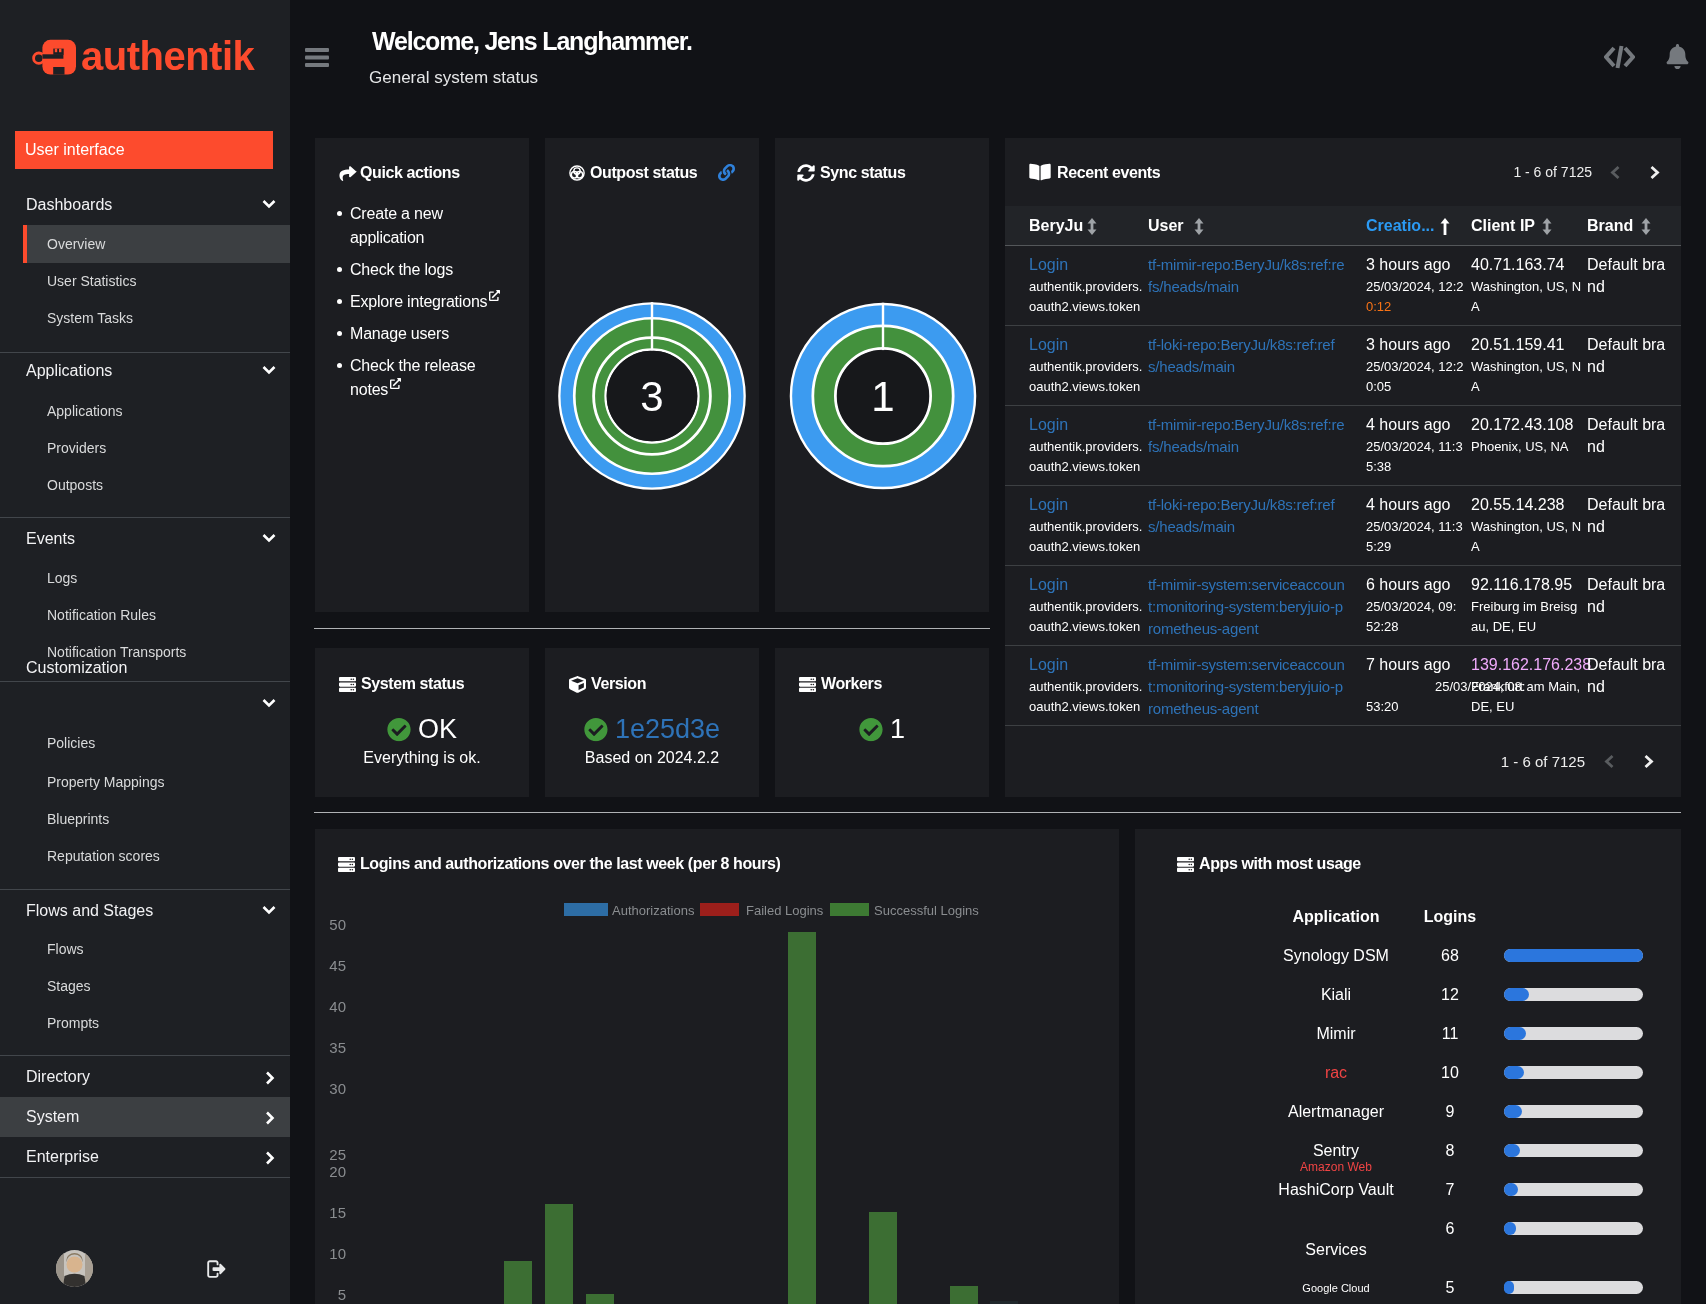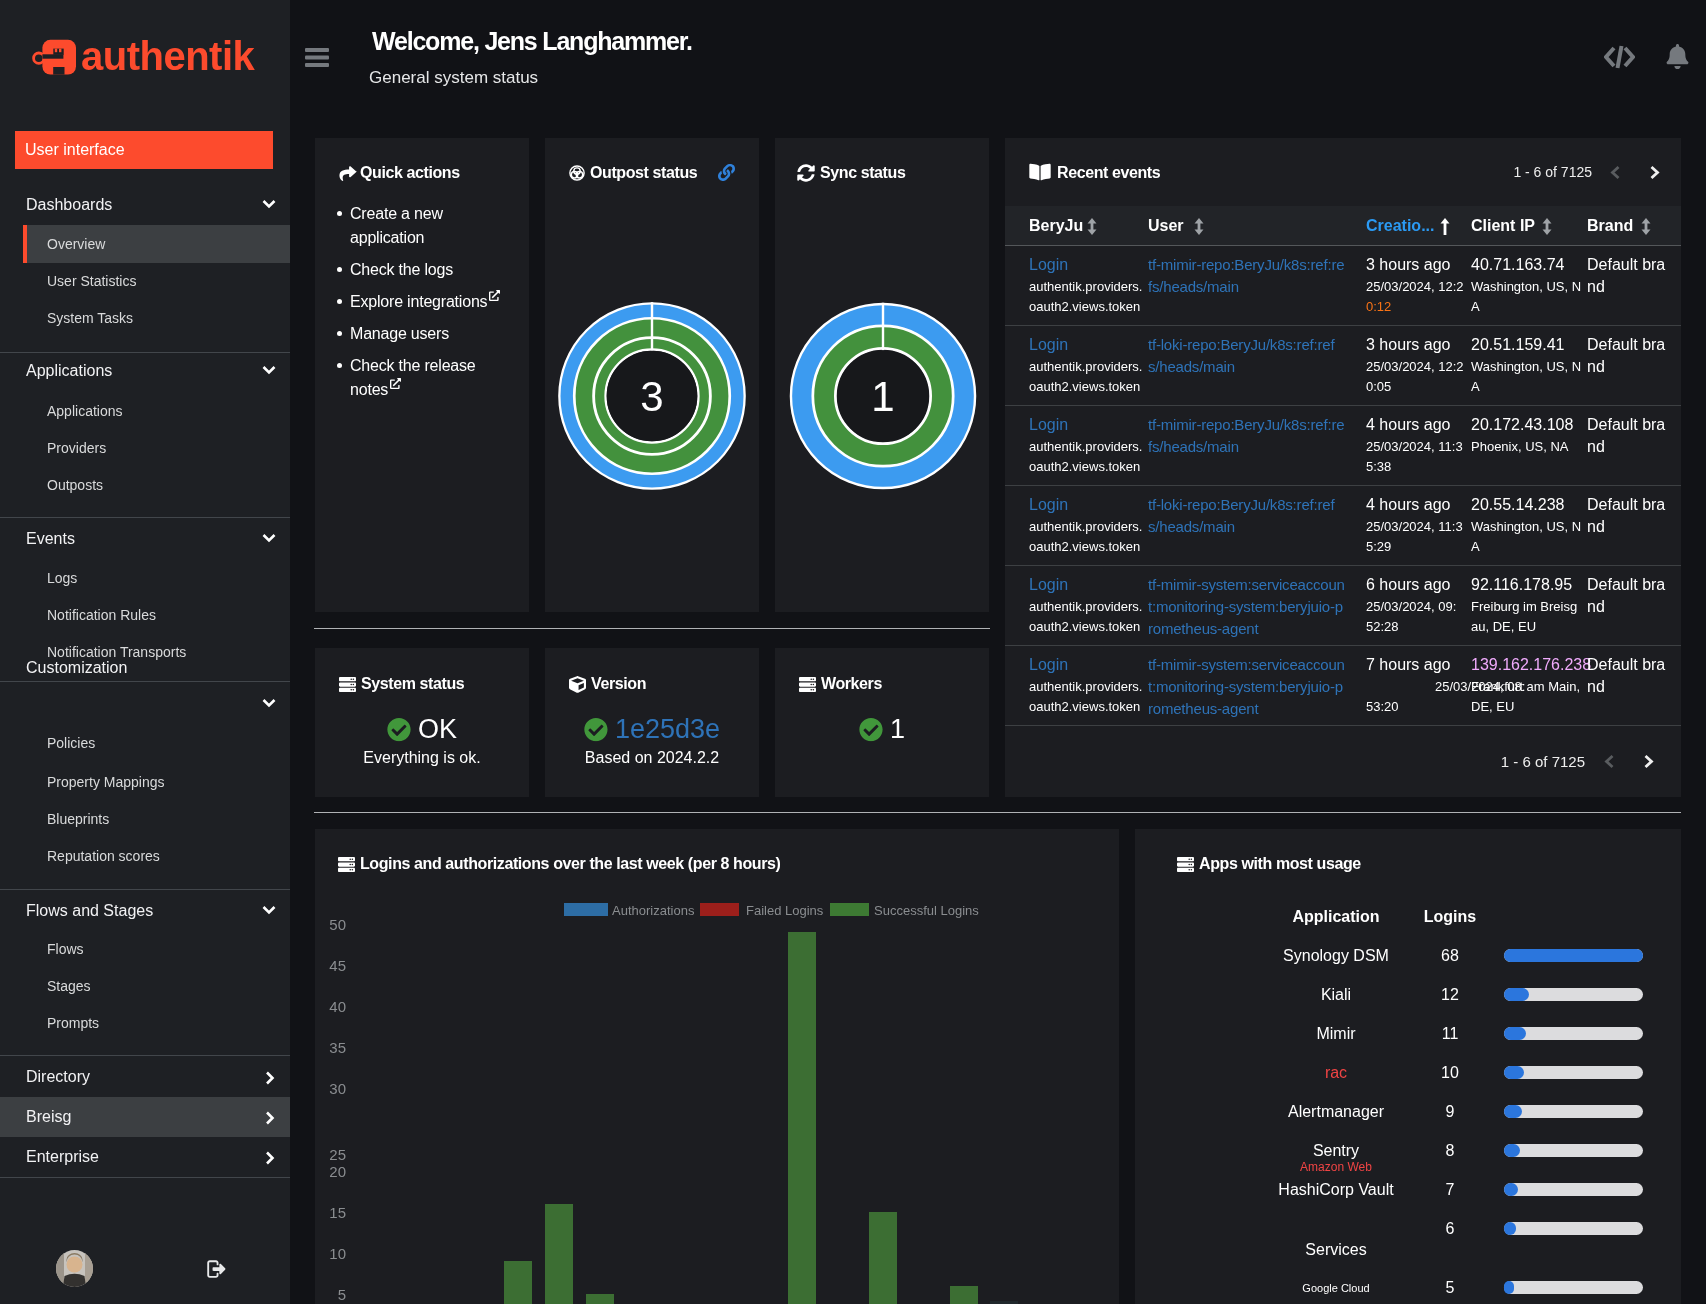--- a/index.html
+++ b/index.html
@@ -83,21 +83,21 @@
       </svg>
     <div class="nav-s" style="top:949px">Flows</div>
     <div class="nav-s" style="top:986px">Stages</div>
     <div class="nav-s" style="top:1023px">Prompts</div>
     <div class="sdiv" style="top:1055px"></div>
     <div class="nav-h" style="top:1077px">Directory</div>
       <svg class="chev" style="left:265px;top:1071px" width="10" height="14" viewBox="0 0 10 14">
         <path d="M2 1.5 L7.5 7 L2 12.5" fill="none" stroke="#fff" stroke-width="2.6"></path>
       </svg>
     <div class="abs" style="left:0;top:1097px;width:290px;height:40px;background:#3c3f42"></div>
-    <div class="nav-h" style="top:1117px">Breisg</div>
+    <div class="nav-h" style="top:1117px">System</div>
       <svg class="chev" style="left:265px;top:1111px" width="10" height="14" viewBox="0 0 10 14">
         <path d="M2 1.5 L7.5 7 L2 12.5" fill="none" stroke="#fff" stroke-width="2.6"></path>
       </svg>
     <div class="nav-h" style="top:1157px">Enterprise</div>
       <svg class="chev" style="left:265px;top:1151px" width="10" height="14" viewBox="0 0 10 14">
         <path d="M2 1.5 L7.5 7 L2 12.5" fill="none" stroke="#fff" stroke-width="2.6"></path>
       </svg>
     <div class="sdiv" style="top:1177px"></div>
 
     <svg class="abs" style="left:56px;top:1250px" width="37" height="37" viewBox="0 0 37 37">

